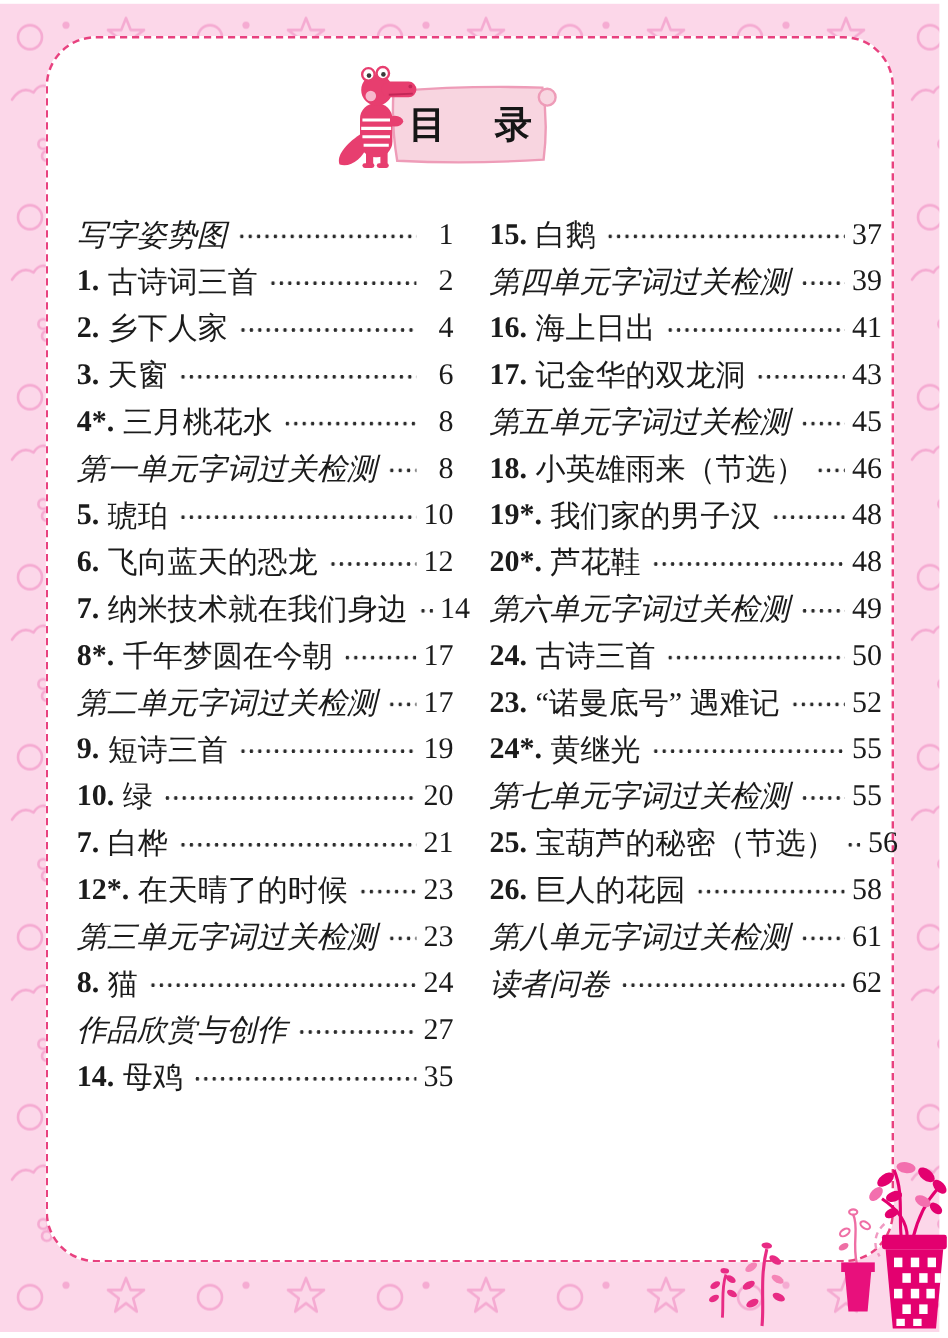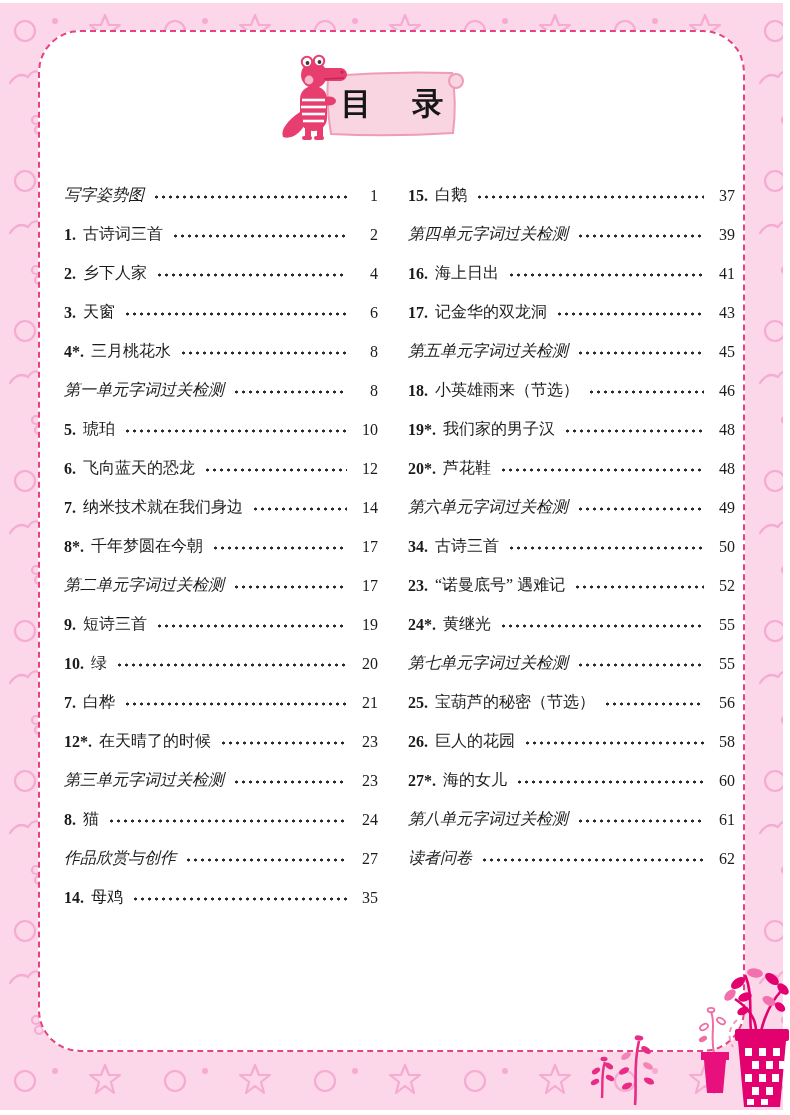--- a/index.html
+++ b/index.html
@@ -24,21 +24,21 @@
     font-family:"Liberation Sans","DejaVu Sans",sans-serif;
     font-weight:bold;letter-spacing:16px;font-size:31px;fill:#161616;
   }
   
   .toc{position:absolute;left:64px;top:176px;width:671px;display:flex;}
   .toc-col{display:flex;flex-direction:column;}
   .toc-col.left{width:314px;margin-right:30px;}
   .toc-col.right{width:327px;}
   .row{
     display:flex;align-items:center;height:39px;
-    font-size:16px;color:#1b1b1b;white-space:nowrap;
+    font-size:25px;color:#1b1b1b;white-space:nowrap;
   }
   .row .num{margin-right:7px;flex:0 0 auto;font-weight:bold;}
   .row .title{flex:0 0 auto;}
   .row.kai .title{font-style:italic;}
   .leader{
     flex:1 1 auto;height:6px;margin:2px 5px 0 9px;min-width:12px;
     background-image:radial-gradient(circle,#2a2a2a 1.35px,rgba(0,0,0,0) 1.7px);
     background-size:7px 6px;background-repeat:repeat-x;background-position:0 center;
   }
   .pagenum{flex:0 0 auto;min-width:26px;text-align:right;}
@@ -276,21 +276,21 @@
           <span class="title">芦花鞋</span>
           <span class="leader"></span>
           <span class="pagenum">48</span>
         </div>
         <div class="row kai">
           <span class="title">第六单元字词过关检测</span>
           <span class="leader"></span>
           <span class="pagenum">49</span>
         </div>
         <div class="row">
-          <span class="num">34.</span>
+          <span class="num">24.</span>
           <span class="title">古诗三首</span>
           <span class="leader"></span>
           <span class="pagenum">50</span>
         </div>
         <div class="row">
           <span class="num">23.</span>
           <span class="title">“诺曼底号” 遇难记</span>
           <span class="leader"></span>
           <span class="pagenum">52</span>
         </div>
@@ -309,26 +309,20 @@
           <span class="num">25.</span>
           <span class="title">宝葫芦的秘密（节选）</span>
           <span class="leader"></span>
           <span class="pagenum">56</span>
         </div>
         <div class="row">
           <span class="num">26.</span>
           <span class="title">巨人的花园</span>
           <span class="leader"></span>
           <span class="pagenum">58</span>
-        </div>
-        <div class="row">
-          <span class="num">27*.</span>
-          <span class="title">海的女儿</span>
-          <span class="leader"></span>
-          <span class="pagenum">60</span>
         </div>
         <div class="row kai">
           <span class="title">第八单元字词过关检测</span>
           <span class="leader"></span>
           <span class="pagenum">61</span>
         </div>
         <div class="row kai">
           <span class="title">读者问卷</span>
           <span class="leader"></span>
           <span class="pagenum">62</span>

